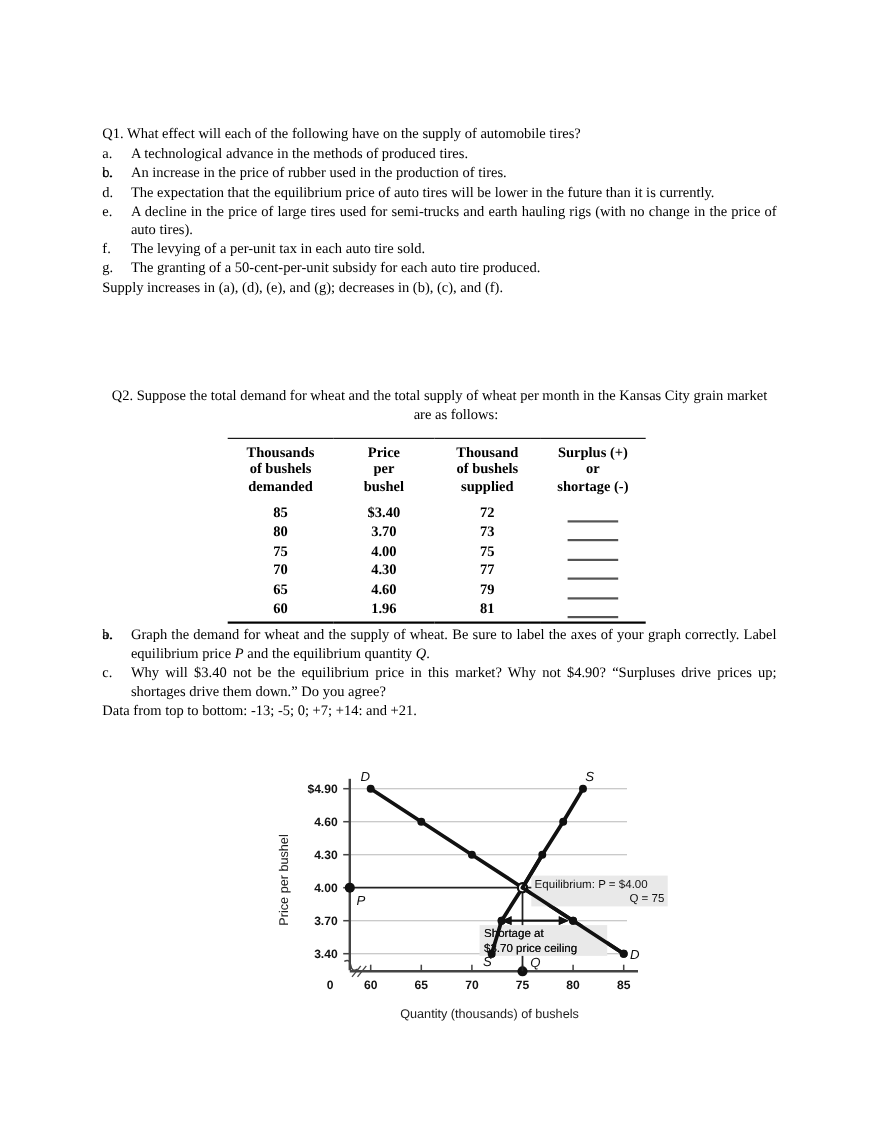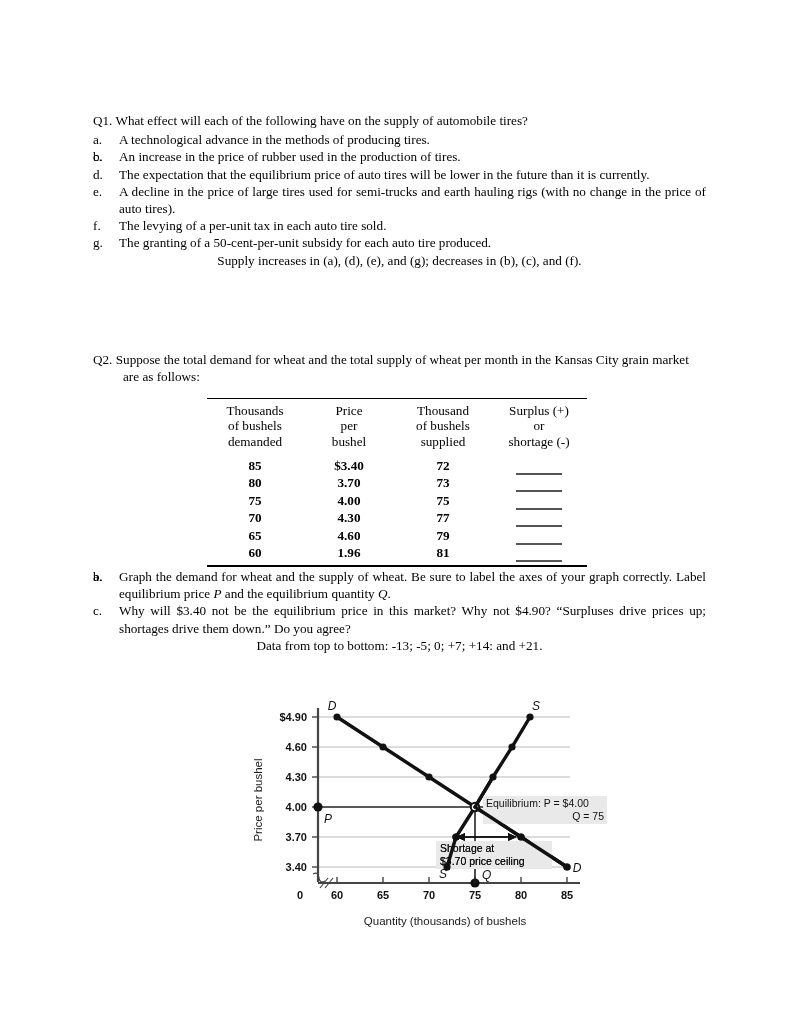--- a/index.html
+++ b/index.html
@@ -41,21 +41,21 @@
   .hang .mk {
     position: absolute;
     left: 0;
     top: 0;
     width: 18px;
     text-align: left;
   }
   .noindent {
     display: block;
     padding-left: 0;
-    text-align: center;
+    text-align: left;
   }
   .q2-stem {
     display: block;
     position: relative;
     padding-left: 30px;
     text-indent: -30px;
   }
   em.it { font-style: italic; }
 
   
@@ -63,21 +63,21 @@
     position: absolute;
     left: 207px;
     top: 398px;
     width: 380px;
     border-collapse: collapse;
     font-family: "Liberation Serif", serif;
     font-weight: bold;
     font-size: 13.2px;
   }
   .wheat-table thead th {
-    font-weight: normal;
+    font-weight: bold;
     text-align: center;
     padding: 0;
     line-height: 15.4px;
     vertical-align: top;
   }
   .wheat-table .thead-row th {
     padding-top: 4px;
     padding-bottom: 4px;
   }
   .rule-top { border-top: 2.2px solid #000; }
@@ -144,21 +144,21 @@
 </head>
 <body>
 
 <div class="page">
 
   <div class="qblock" style="left:93px; top:112px; width:613px;">
     <div class="q-stem">Q1. What effect will each of the following have on the supply of automobile tires?</div>
 
     <div class="hang" style="margin-top:2px;">
       <span class="mk">a.</span>
-      <span>A technological advance in the methods of producing tires.</span>
+      <span>A technological advance in the methods of produced tires.</span>
     </div>
     <div class="hang">
       <span class="mk">b.</span>
     </div>
     <div class="hang">
       <span class="mk">c.</span>
       <span>An increase in the price of rubber used in the production of tires.</span>
     </div>
     <div class="hang">
       <span class="mk">d.</span>
@@ -172,21 +172,21 @@
       <span class="mk">f.</span>
       <span>The levying of a per-unit tax in each auto tire sold.</span>
     </div>
     <div class="hang">
       <span class="mk">g.</span>
       <span>The granting of a 50-cent-per-unit subsidy for each auto tire produced.</span>
     </div>
     <div class="hang noindent">Supply increases in (a), (d), (e), and (g); decreases in (b), (c), and (f).</div>
   </div>
 
-  <div class="qblock" style="left:93px; top:351px; width:613px;">
+  <div class="qblock" style="left:93px; top:351px; width:613px;text-align:center;">
     <div class="q2-stem">Q2. Suppose the total demand for wheat and the total supply of wheat per month in the Kansas City grain market are as follows:</div>
   </div>
 
   <table class="wheat-table">
     <thead>
       <tr class="thead-row">
         <th class="col-a rule-top rule-mid">
           <div>Thousands</div>
           <div>of bushels</div>
           <div>demanded</div>

